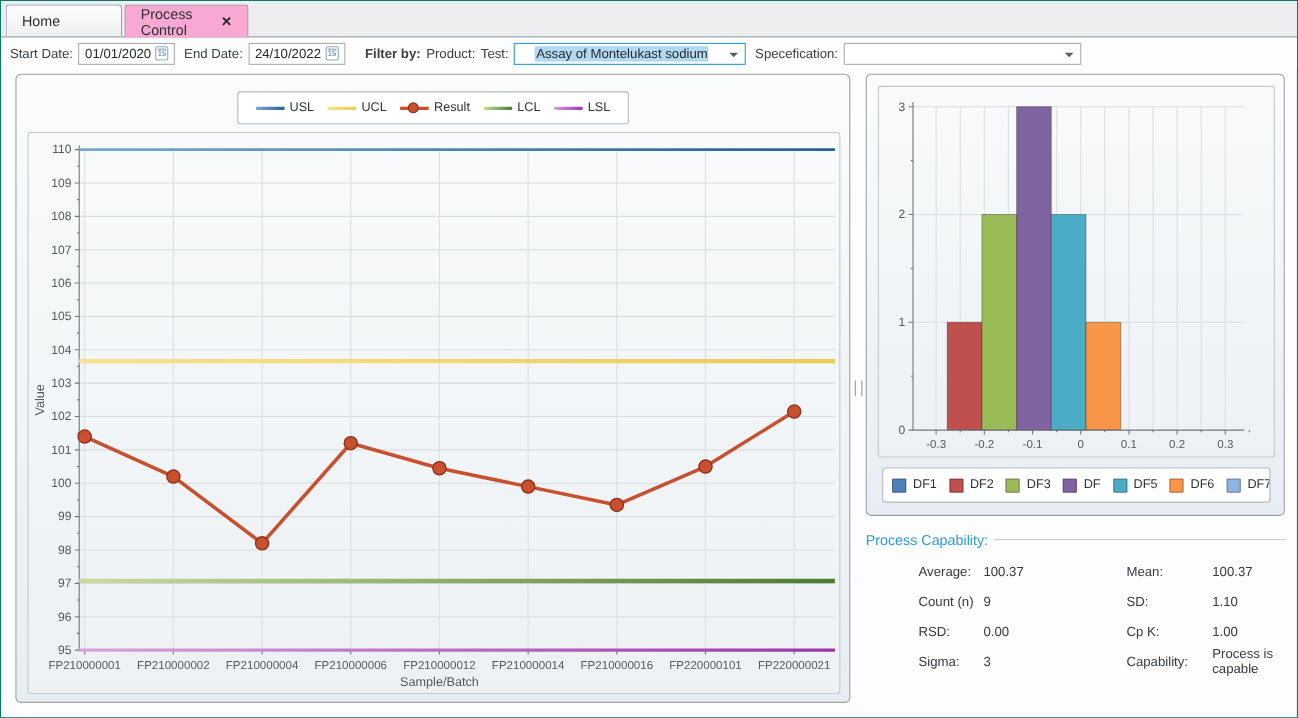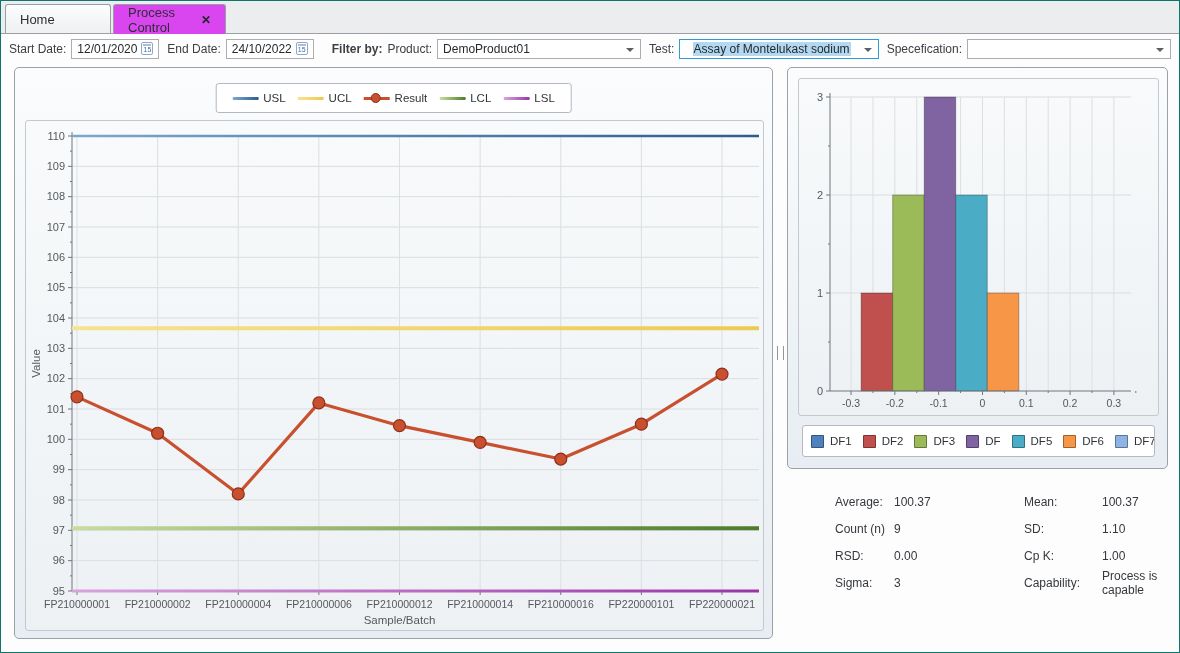--- a/index.html
+++ b/index.html
@@ -4,21 +4,21 @@
 <style>
   html,body{margin:0;padding:0;background:#e6e8ea;font-family:"Liberation Sans",sans-serif;}
   .window{position:relative;width:1178px;height:651px;background:#fdfdfe;border:1px solid #0f766e;overflow:hidden;}
 
   
   .tabstrip{position:absolute;left:0;top:0;right:0;height:32px;background:#ebedee;border-bottom:1px solid #9aa0a6;z-index:1;}
   .tab{position:absolute;top:3px;height:29px;box-sizing:border-box;border:1px solid #989ea4;border-bottom:none;
        border-radius:3px 3px 0 0;background:linear-gradient(#fcfdfd,#eef0f1);display:flex;align-items:center;
        padding:0 14px;font-size:13px;color:#2b2f33;cursor:default;}
   .tab.home{left:4px;width:106px;}
-  .tab.active{left:112px;width:113px;background:#d946ef;height:30px;z-index:3;}
+  .tab.active{left:112px;width:113px;background:#f9a8d4;height:30px;z-index:3;}
   .tab .close{margin-left:8px;font-size:12px;font-weight:bold;color:#24282c;cursor:pointer;}
 
   
   .filterbar{position:absolute;left:0;top:33px;right:0;height:29px;background:#fdfdfe;display:flex;align-items:center;
              padding-left:8px;font-size:12px;color:#3c4043;white-space:nowrap;}
   .lbl{margin-right:5px;}
   .lbl.bold{font-weight:bold;margin-left:10px;}
   .field{height:20px;box-sizing:border-box;border:1px solid #abadb3;background:#fff;display:flex;align-items:center;
          font-size:12px;color:#26292c;padding:0 5px;margin-right:8px;}
   .datebox{width:88px;justify-content:space-between;}
@@ -80,34 +80,30 @@
     </div>
     <div class="tab active">
       <span>Process Control</span>
       <span class="close">✕</span>
     </div>
   </div>
 
   <div class="filterbar">
     <span class="lbl">Start Date:</span>
     <div class="field datebox">
-      <span>12/01/2020</span>
+      <span>01/01/2020</span>
       <span class="cal">15</span>
     </div>
     <span class="lbl">End Date:</span>
     <div class="field datebox">
       <span>24/10/2022</span>
       <span class="cal">15</span>
     </div>
     <span class="lbl bold">Filter by:</span>
     <span class="lbl">Product:</span>
-    <div class="field combo product">
-      <span>DemoProduct01</span>
-      <span class="chev"></span>
-    </div>
     <span class="lbl">Test:</span>
     <div class="field combo test">
       <span class="sel">Assay of Montelukast sodium</span>
       <span class="chev"></span>
     </div>
     <span class="lbl">Specefication:</span>
     <div class="field combo spec">
       <span></span>
       <span class="chev"></span>
     </div>
@@ -360,20 +356,24 @@
           <span>DF6</span>
         </div>
         <div class="hg-item">
           <span class="hg-sw" style="background: rgb(141, 180, 226);"></span>
           <span>DF7</span>
         </div>
       </div>
   </div>
 
   <div class="capability">
+    <div class="cap-head">
+      <span class="cap-title">Process Capability:</span>
+      <span class="cap-rule"></span>
+    </div>
     <div id="cap-rows">
         <div class="cap-row">
           <span>Average:</span>
           <span>100.37</span>
           <span>Mean:</span>
           <span>100.37</span>
         </div>
         <div class="cap-row">
           <span>Count (n)</span>
           <span>9</span>

